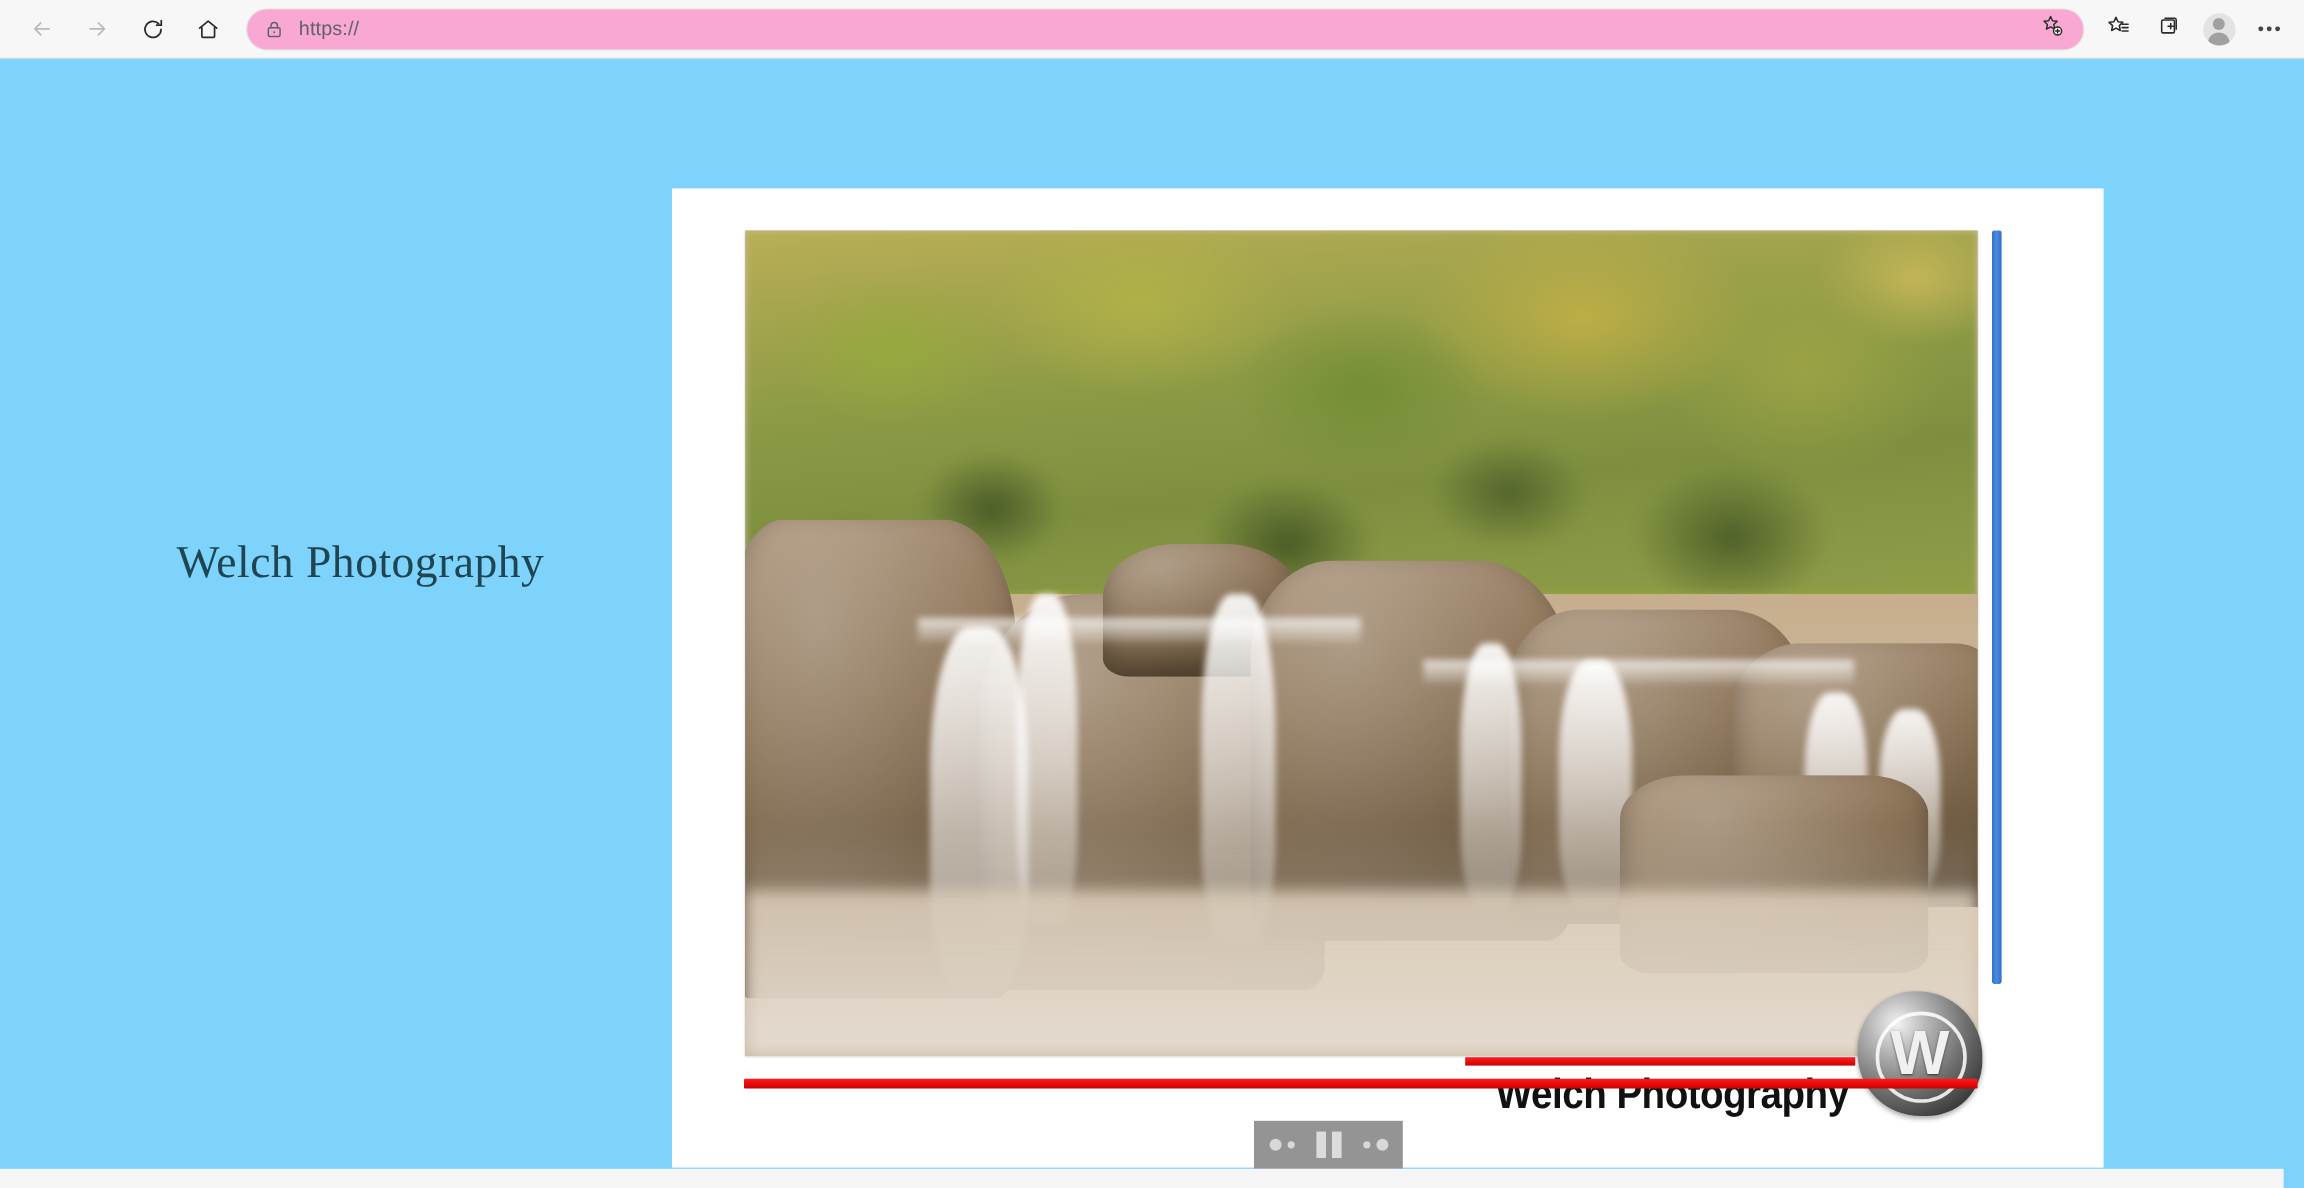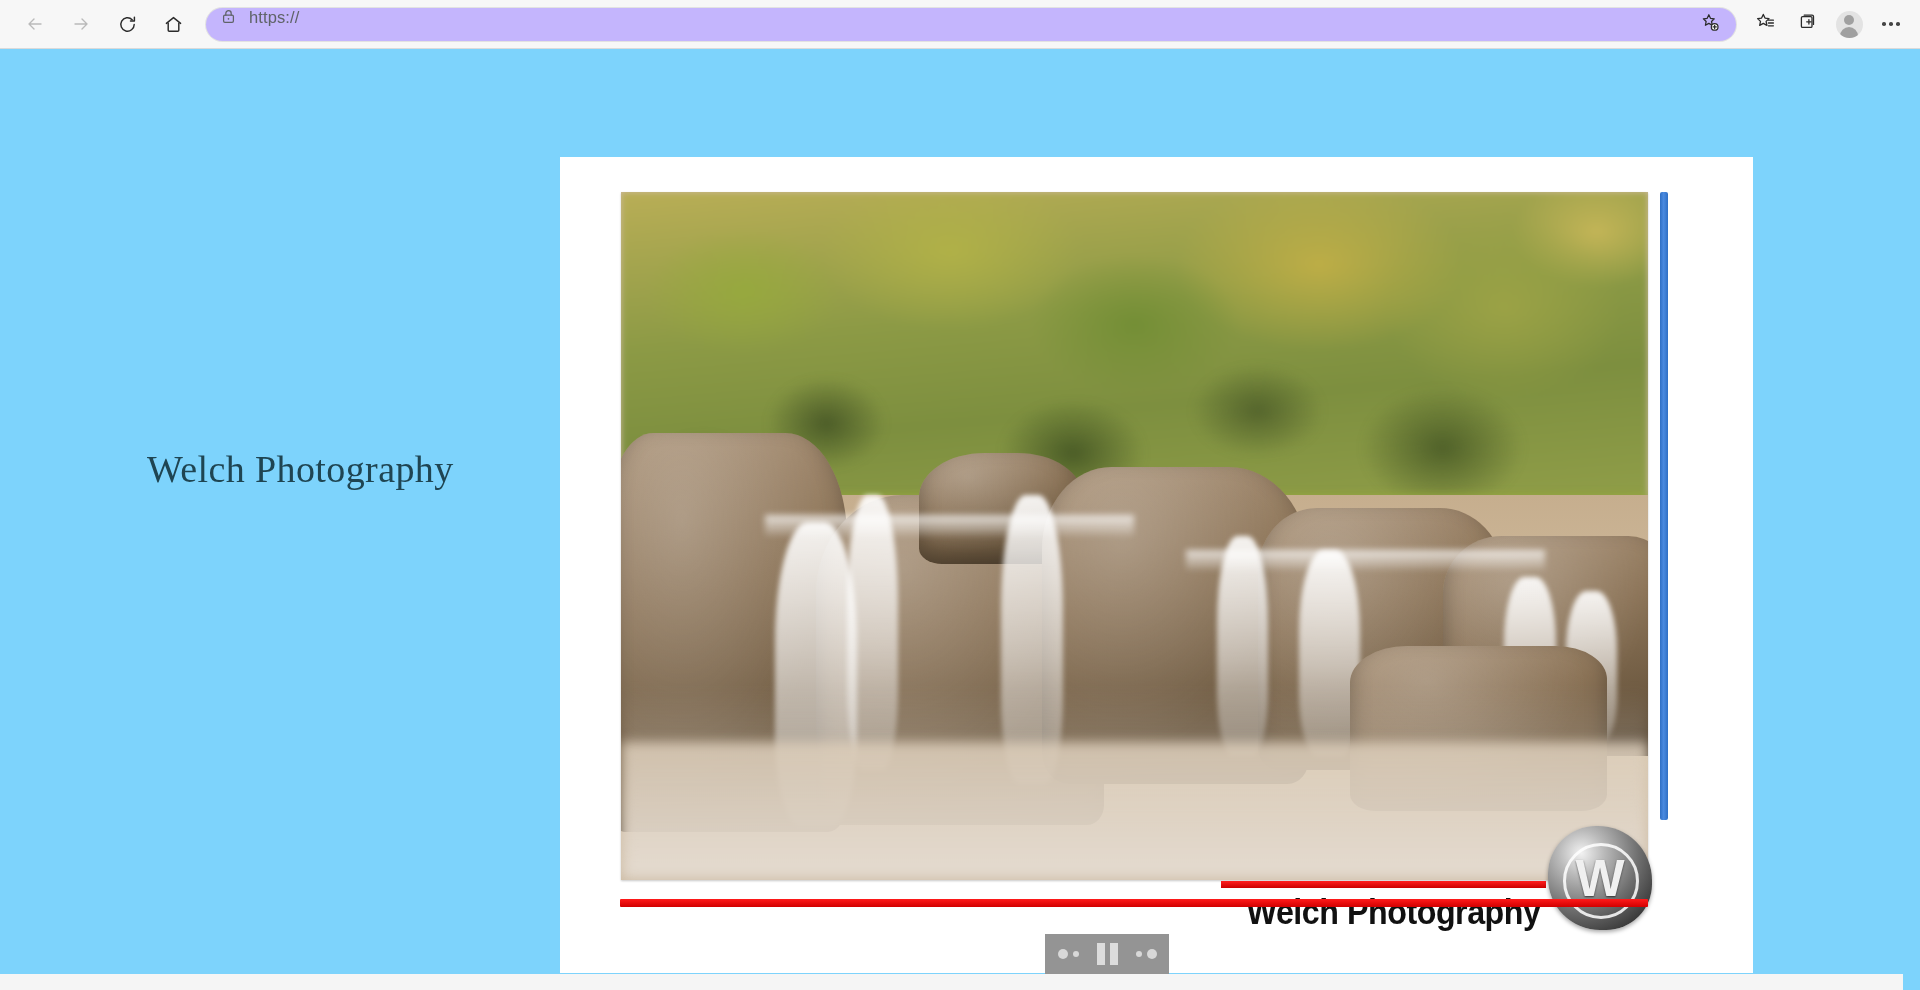--- a/index.html
+++ b/index.html
@@ -24,24 +24,24 @@
     border-radius:5px;
     flex:0 0 auto;
   }
   .nav-btn svg{display:block;}
   .nav-btn.back{margin-left:12px;}
   .nav-btn.disabled svg{opacity:.32;}
 
   .omnibox{
     flex:1 1 auto;
     height:33px;
-    background:#c4b5fd;
+    background:#f9a8d4;
     border-radius:17px;
     margin:0 8px 0 10px;
-    display:flex; align-items:flex-start;
+    display:flex; align-items:center;
     box-shadow:0 0 0 1px #e2e2e2;
     position:relative;
   }
   .lock-icon{margin-left:14px; display:flex; align-items:center;}
   .url-text{
     margin-left:12px;
     font-size:16.5px;
     color:#5f6368;
     letter-spacing:.1px;
     font-family:"Liberation Sans", sans-serif;

